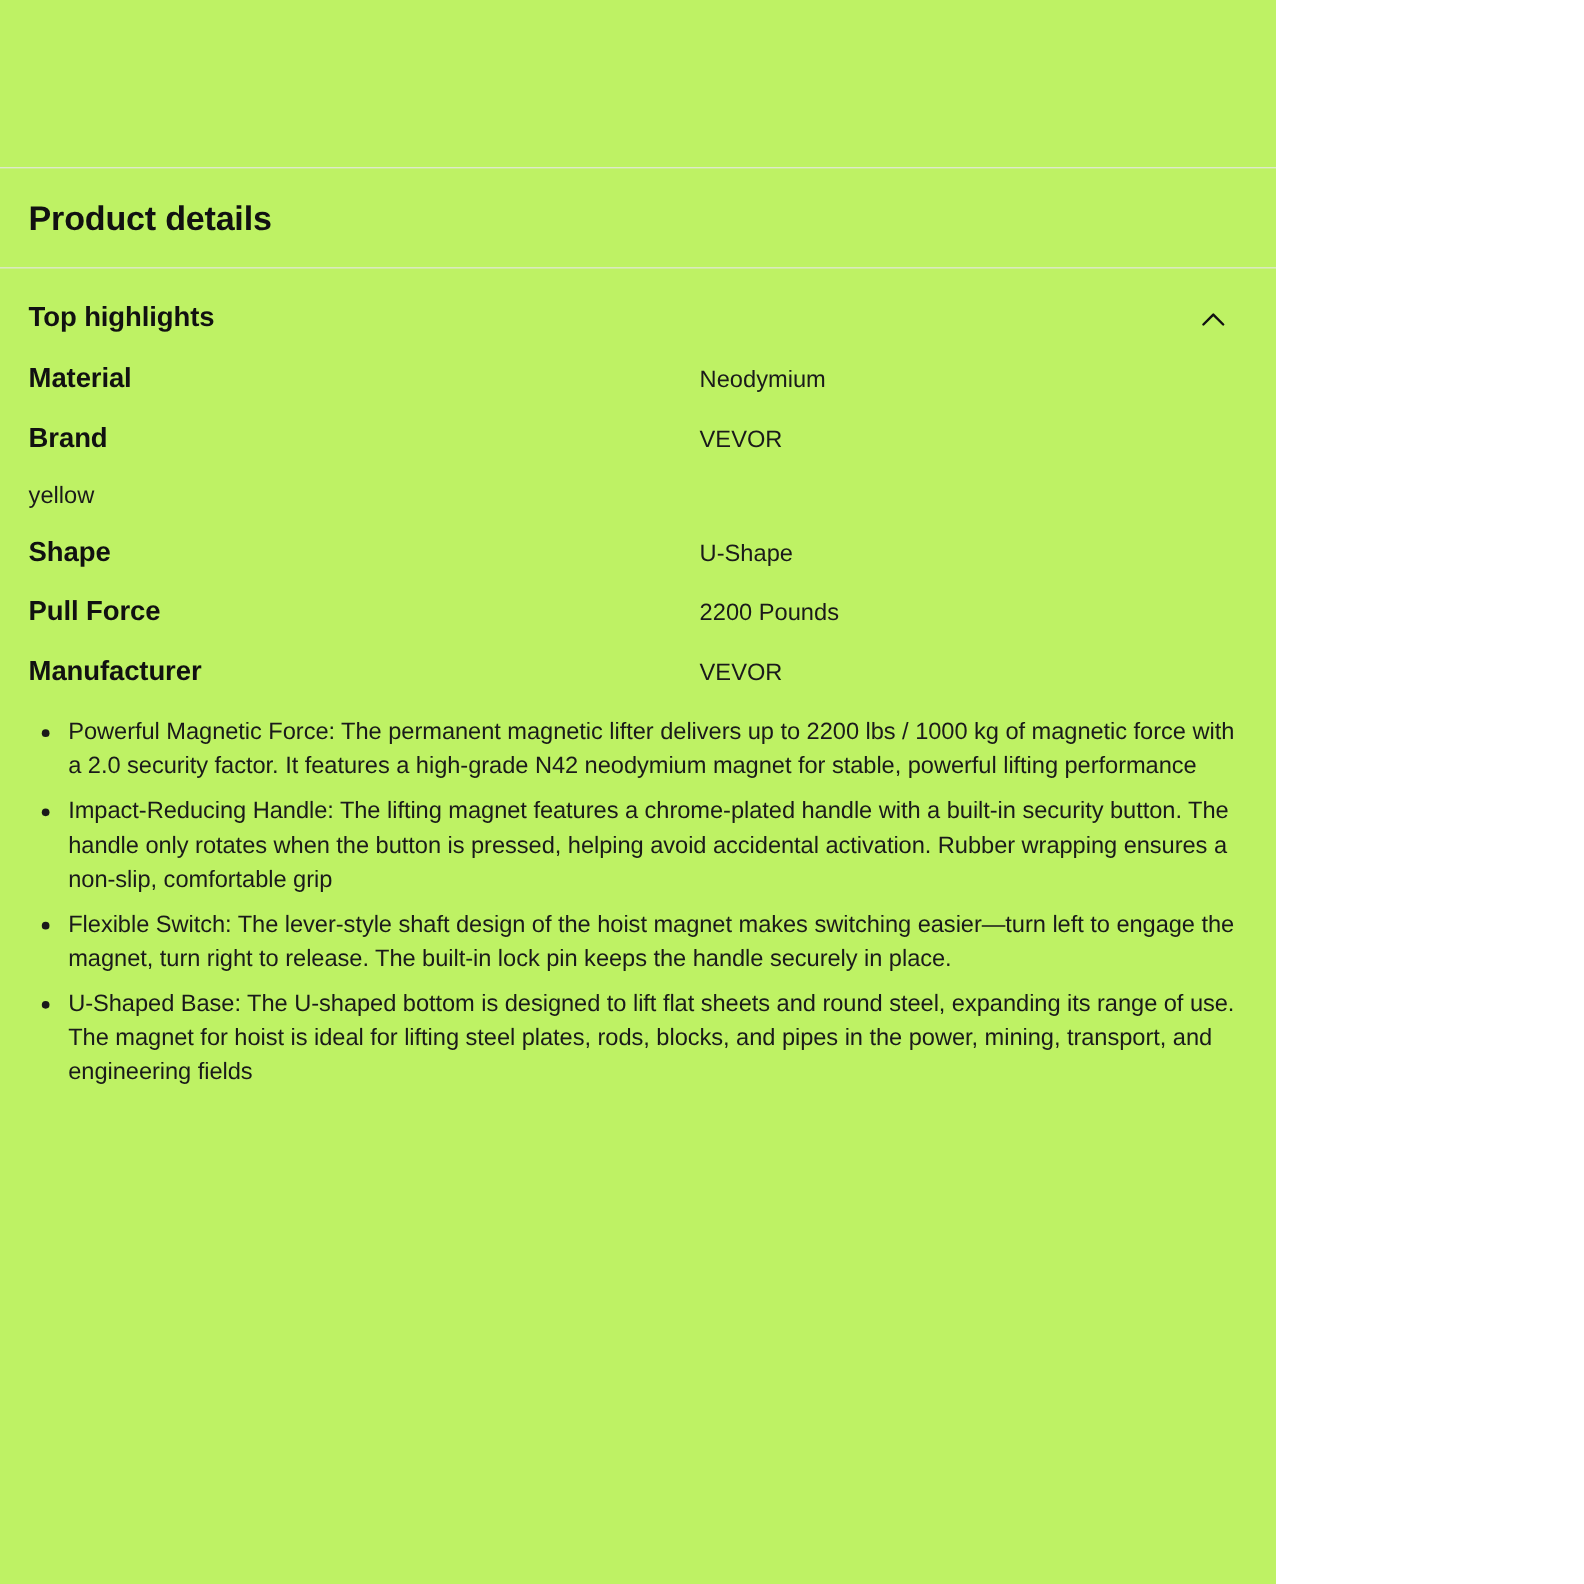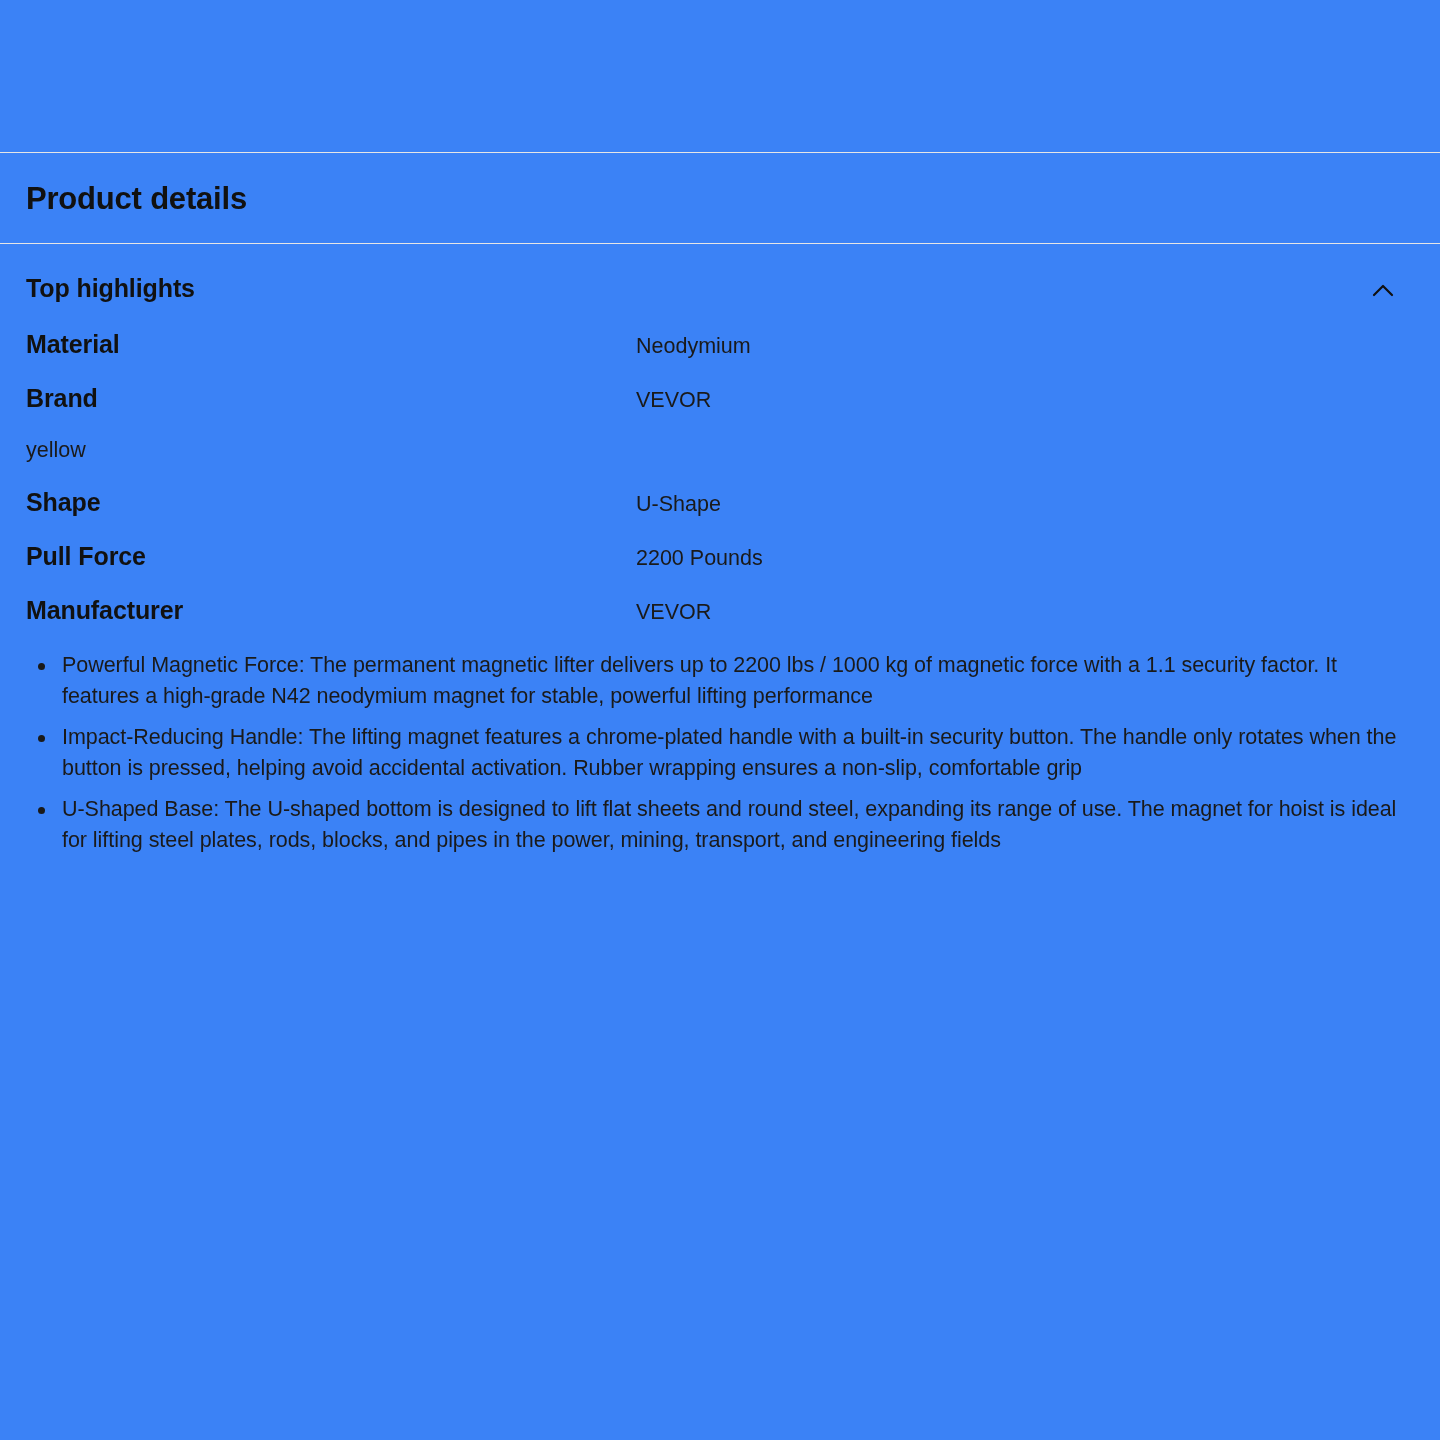--- a/index.html
+++ b/index.html
@@ -7,25 +7,25 @@
     margin: 0;
     padding: 0;
     width: 1440px;
     height: 1440px;
     background: #ffffff;
     font-family: "Liberation Sans", sans-serif;
     color: #111111;
     -webkit-font-smoothing: antialiased;
   }
   .page {
-    width: 1440px;
+    width: 1160px;
     height: 1440px;
     position: relative;
     overflow: hidden;
-    background: #3b82f6;
+    background: #bef264;
   }
   .top-spacer {
     height: 152px;
   }
   .rule {
     height: 1px;
     background: #e6e6e6;
     width: 100%;
   }
   .section-title {
@@ -144,18 +144,19 @@
       <div class="spec-label">Pull Force</div>
       <div class="spec-value">2200 Pounds</div>
     </div>
     <div class="spec-row">
       <div class="spec-label">Manufacturer</div>
       <div class="spec-value">VEVOR</div>
     </div>
   </div>
 
   <ul class="bullets">
-    <li>Powerful Magnetic Force: The permanent magnetic lifter delivers up to 2200 lbs / 1000 kg of magnetic force with a 1.1 security factor. It features a high-grade N42 neodymium magnet for stable, powerful lifting performance</li>
+    <li>Powerful Magnetic Force: The permanent magnetic lifter delivers up to 2200 lbs / 1000 kg of magnetic force with a 2.0 security factor. It features a high-grade N42 neodymium magnet for stable, powerful lifting performance</li>
     <li>Impact-Reducing Handle: The lifting magnet features a chrome-plated handle with a built-in security button. The handle only rotates when the button is pressed, helping avoid accidental activation. Rubber wrapping ensures a non-slip, comfortable grip</li>
+    <li>Flexible Switch: The lever-style shaft design of the hoist magnet makes switching easier—turn left to engage the magnet, turn right to release. The built-in lock pin keeps the handle securely in place.</li>
     <li>U-Shaped Base: The U-shaped bottom is designed to lift flat sheets and round steel, expanding its range of use. The magnet for hoist is ideal for lifting steel plates, rods, blocks, and pipes in the power, mining, transport, and engineering fields</li>
   </ul>
 
 </div>
 
 </body></html>

